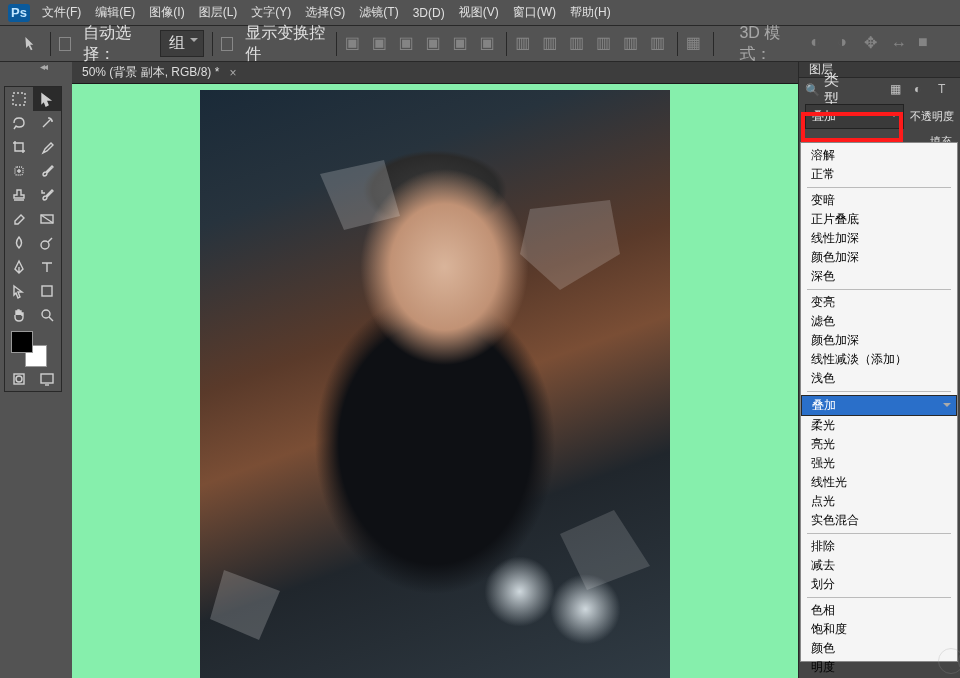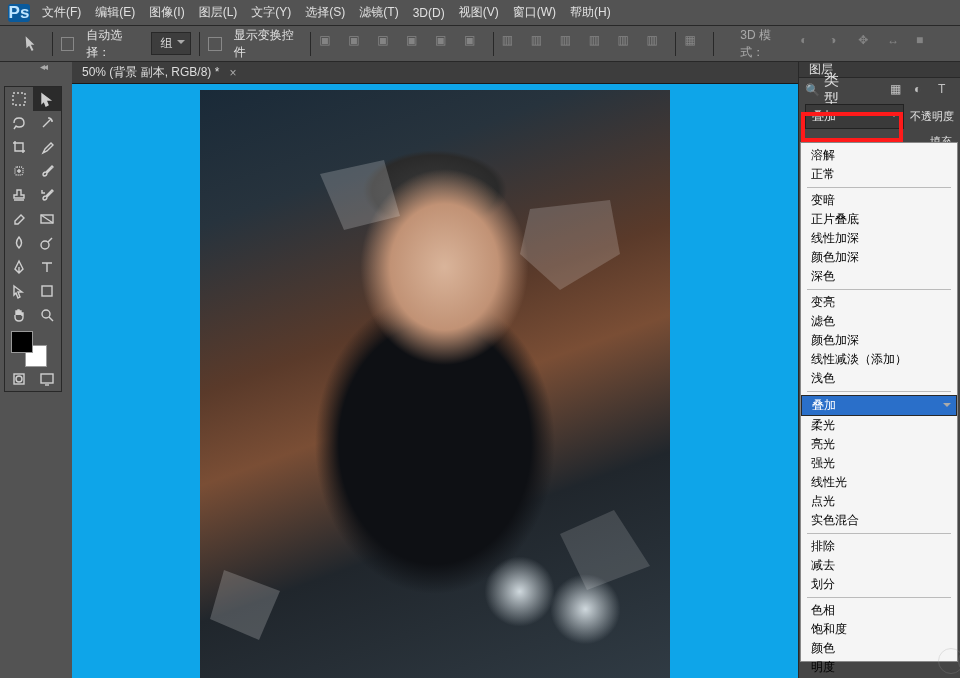--- a/index.html
+++ b/index.html
@@ -1,24 +1,24 @@
 <!DOCTYPE html>
 <html><head>
 <meta charset="utf-8">
 <style>
 * { margin: 0; padding: 0; box-sizing: border-box; font-family: "Microsoft YaHei", sans-serif; }
 body { width: 960px; height: 678px; background: #535353; overflow: hidden; color: #e0e0e0; font-size: 12px; }
 
 
 .menubar { height: 26px; background: #535353; display: flex; align-items: center; padding: 0 8px; border-bottom: 1px solid #282828; }
-.ps-logo { width: 22px; height: 18px; background: #0a5a9c; border-radius: 3px; text-align: center; line-height: 18px; font-weight: bold; color: #bfe5ff; font-size: 17px; margin-right: 12px; }
+.ps-logo { width: 22px; height: 18px; background: #0a5a9c; border-radius: 3px; text-align: center; line-height: 18px; font-weight: bold; color: #bfe5ff; font-size: 13px; margin-right: 12px; }
 .menubar span.mi { margin-right: 14px; cursor: default; }
 
 
-.optbar { height: 36px; background: #535353; display: flex; align-items: center; padding: 0 23px; border-bottom: 1px solid #282828; gap: 8px; font-size: 12px; }
+.optbar { height: 36px; background: #535353; display: flex; align-items: center; padding: 0 23px; border-bottom: 1px solid #282828; gap: 8px; font-size: 16px; }
 .tool-ico { width: 22px; height: 22px; fill: #c8c8c8; }
 .chk { width: 14px; height: 14px; border: 1px solid #888; display: inline-block; margin-right: 4px; }
 .sel { background: #3d3d3d; border: 1px solid #282828; padding: 2px 18px 2px 8px; position: relative; color: #ddd; }
 .sel::after { content: ''; position: absolute; right: 5px; top: 7px; border: 4px solid transparent; border-top-color: #aaa; }
 .vsep { width: 1px; height: 24px; background: #282828; }
 .ico-btn { width: 22px; height: 22px; display: inline-block; opacity: .35; }
 .three-label { opacity: .6; margin-left: 18px; }
 
 
 .collapse-strip { position: absolute; top: 62px; left: 0; right: 0; height: 10px; }
@@ -28,21 +28,21 @@
 .toolbox { position: absolute; left: 4px; top: 86px; width: 58px; background: #535353; border: 1px solid #282828; display: grid; grid-template-columns: 1fr 1fr; }
 .toolbox .tb { height: 24px; display: flex; align-items: center; justify-content: center; position: relative; }
 .toolbox .tb svg { width: 16px; height: 16px; fill: none; stroke: #d0d0d0; stroke-width: 1.4; }
 .toolbox .tb.sel-bg { background: #2b2b2b; }
 .swatches { grid-column: 1 / 3; height: 40px; position: relative; }
 .sw-f { position: absolute; left: 6px; top: 4px; width: 22px; height: 22px; background: #000; border: 1px solid #999; }
 .sw-b { position: absolute; left: 20px; top: 18px; width: 22px; height: 22px; background: #fff; border: 1px solid #999; }
 .bottom-row { grid-column: 1 / 3; display: flex; }
 
 
-.doc-area { position: absolute; left: 72px; top: 62px; right: 162px; bottom: 0; background: #0ea5e9; }
+.doc-area { position: absolute; left: 72px; top: 62px; right: 162px; bottom: 0; background: #86efac; }
 .doc-tabs { height: 22px; background: #3d3d3d; display: flex; align-items: center; padding: 0 10px; color: #ddd; border-bottom: 1px solid #1a1a1a; }
 .doc-tabs .x { margin-left: 10px; color: #aaa; }
 .canvas-wrap { position: absolute; top: 22px; left: 0; right: 0; bottom: 0; display: flex; align-items: flex-start; justify-content: center; overflow: hidden; padding-top: 6px; }
 .canvas { width: 470px; height: 590px; background: linear-gradient(160deg,#1a2a38 0%,#27333d 18%,#5a3a2a 40%,#7a4e35 52%,#20262c 70%,#303b44 100%); position: relative; overflow: hidden; }
 .canvas::before { content: ""; position: absolute; inset: 0; background:
   radial-gradient(120px 140px at 52% 30%, #d9b49a 0%, #c19275 45%, transparent 70%),
   radial-gradient(90px 50px at 50% 17%, #3a3a3a 0%, #2a2a2a 70%, transparent 80%),
   radial-gradient(160px 200px at 50% 60%, #0e1014 0%, #0e1014 60%, transparent 75%),
   radial-gradient(50px 50px at 68% 85%, #cfd8dd 0%, transparent 70%),
   radial-gradient(50px 50px at 82% 88%, #cfd8dd 0%, transparent 70%);

